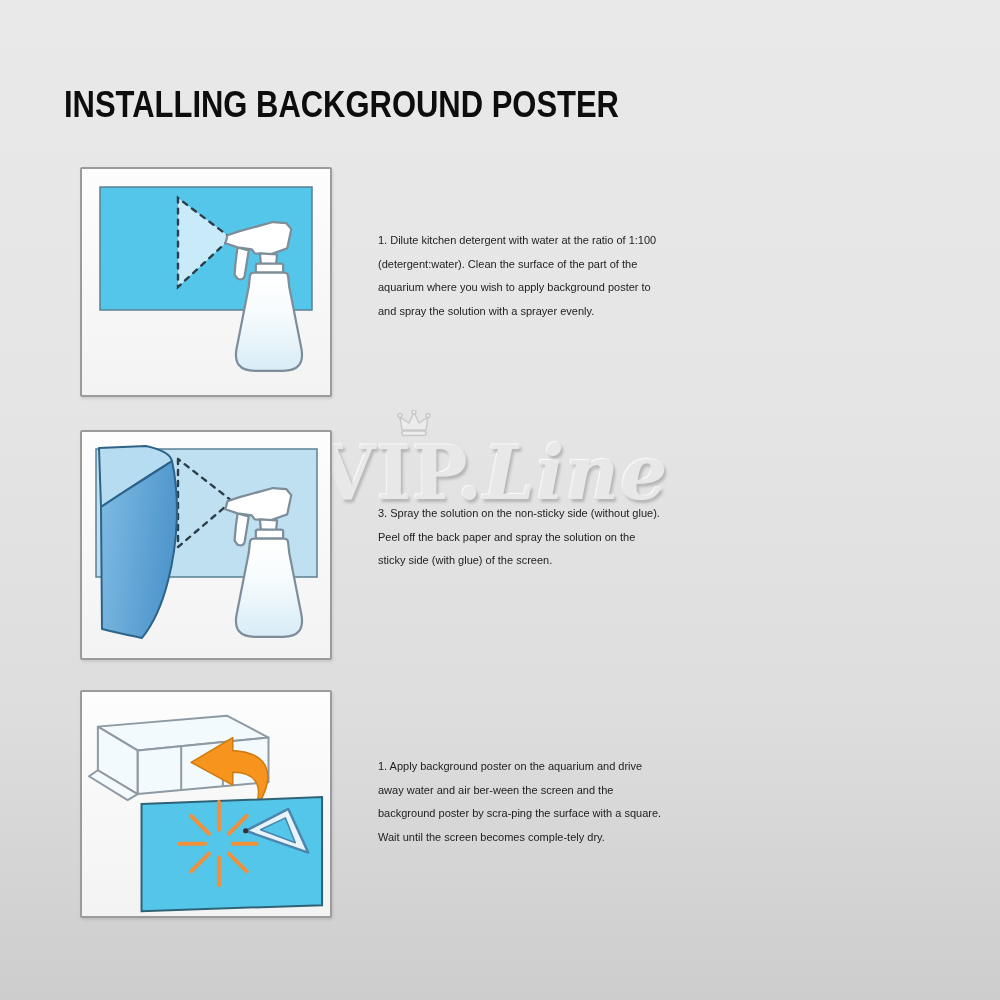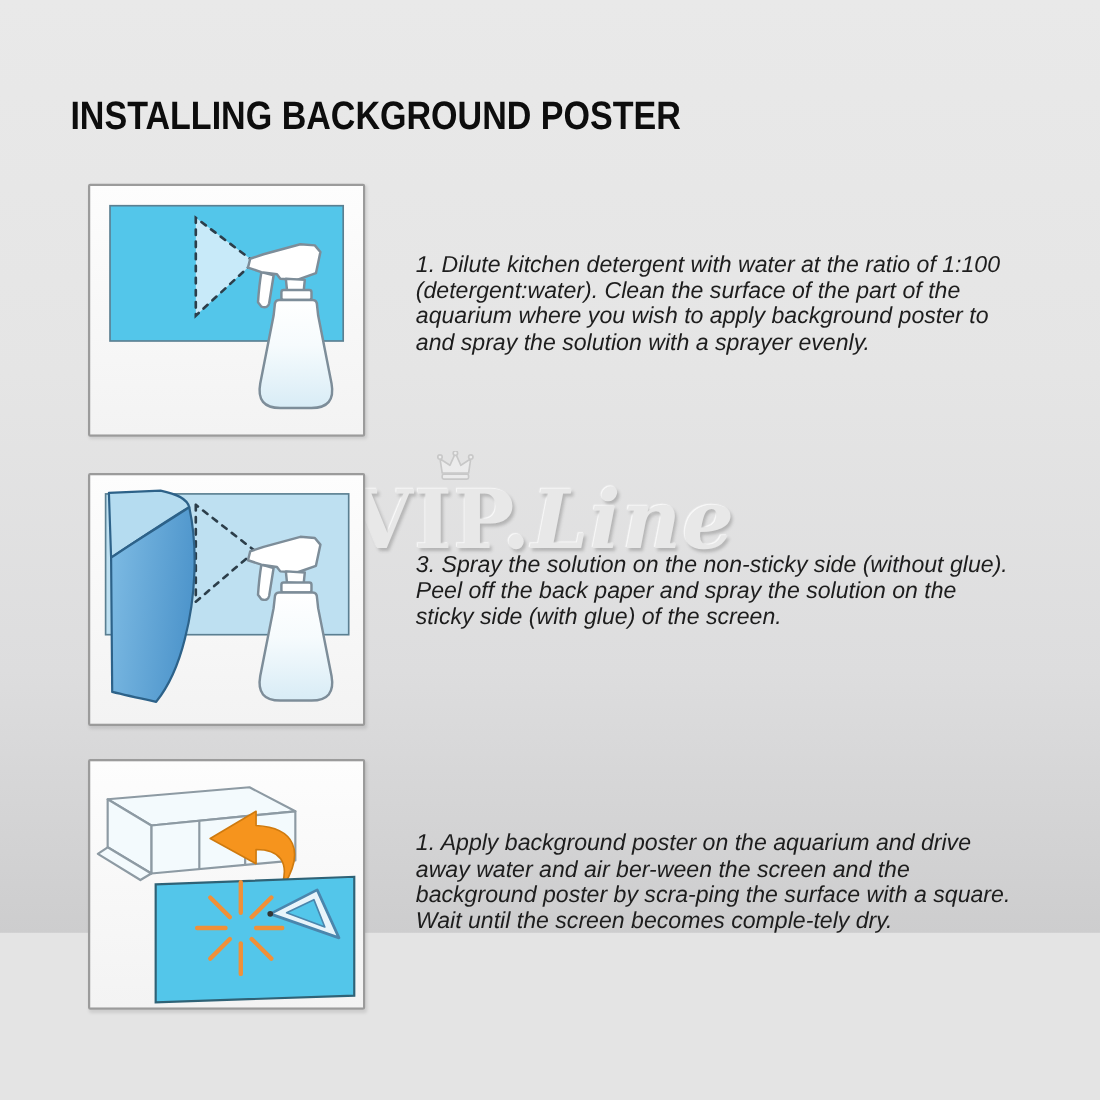--- a/index.html
+++ b/index.html
@@ -2,21 +2,21 @@
 <html><head>
 <meta charset="utf-8">
 <style>
   html,body{margin:0;padding:0;}
   body{
     width:1000px;height:1000px;overflow:hidden;
     font-family:"Liberation Sans", sans-serif;
     background:#e4e4e4;
   }
   #canvas{
-    position:relative;width:1000px;height:848px;
+    position:relative;width:1000px;height:1000px;
     background:linear-gradient(180deg,#e9e9e9 0%,#e5e5e5 40%,#ddddde 72%,#cdcdce 100%);
   }
   .page-title{
     position:absolute;left:64px;top:84px;margin:0;
     font-size:36px;font-weight:900;color:#0d0d0d;
     letter-spacing:0px;white-space:nowrap;
     transform:scaleX(0.86);transform-origin:left top;
   }
   .illus-box{
     position:absolute;width:248px;height:226px;
@@ -24,22 +24,22 @@
     border:2px solid #9b9b9b;border-radius:2px;
     box-shadow:1px 2px 3px rgba(0,0,0,0.10);
     z-index:2;
   }
   #box-step-1{left:80px;top:167px;}
   #box-step-2{left:80px;top:430px;}
   #box-step-3{left:80px;top:690px;height:224px;}
   .illus-box svg{position:absolute;left:0;top:0;width:100%;height:100%;}
   .step-text{
     position:absolute;width:565px;
-    font-size:21px;line-height:23.5px;color:#1d1d1d;
-    white-space:pre-line;z-index:3;font-style:italic;
+    font-size:11px;line-height:23.5px;color:#1d1d1d;
+    white-space:pre-line;z-index:3;
   }
   #text-step-1{left:378px;top:229px;}
   #text-step-2{left:378px;top:502px;}
   #text-step-3{left:378px;top:755px;}
   .watermark{
     position:absolute;left:318px;top:436px;z-index:1;
     pointer-events:none;
   }
   .watermark .wm-text{
     font-family:"DejaVu Serif", serif;font-weight:bold;

